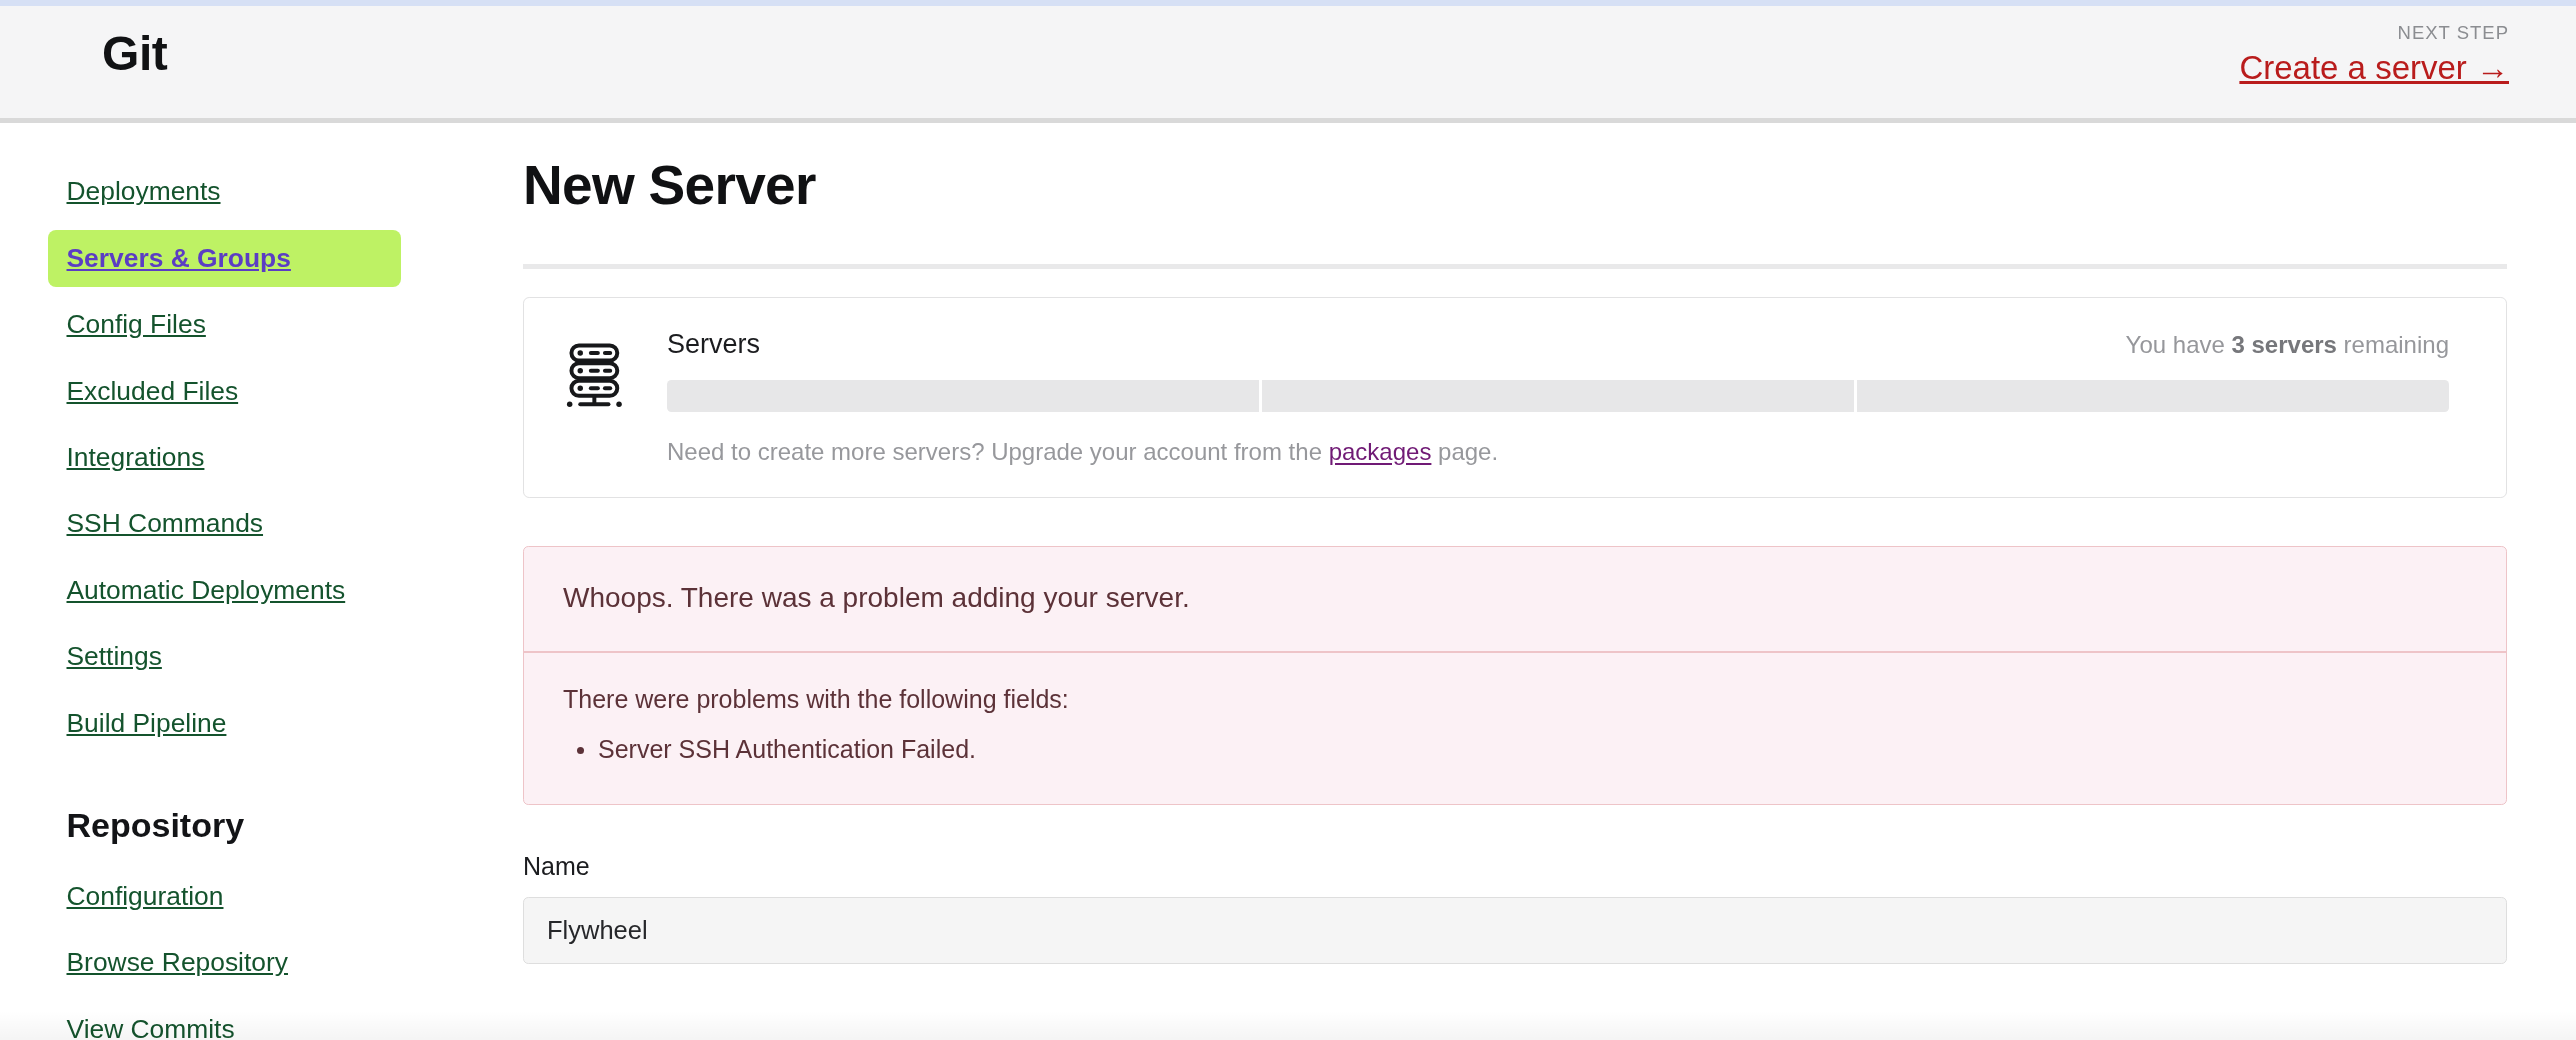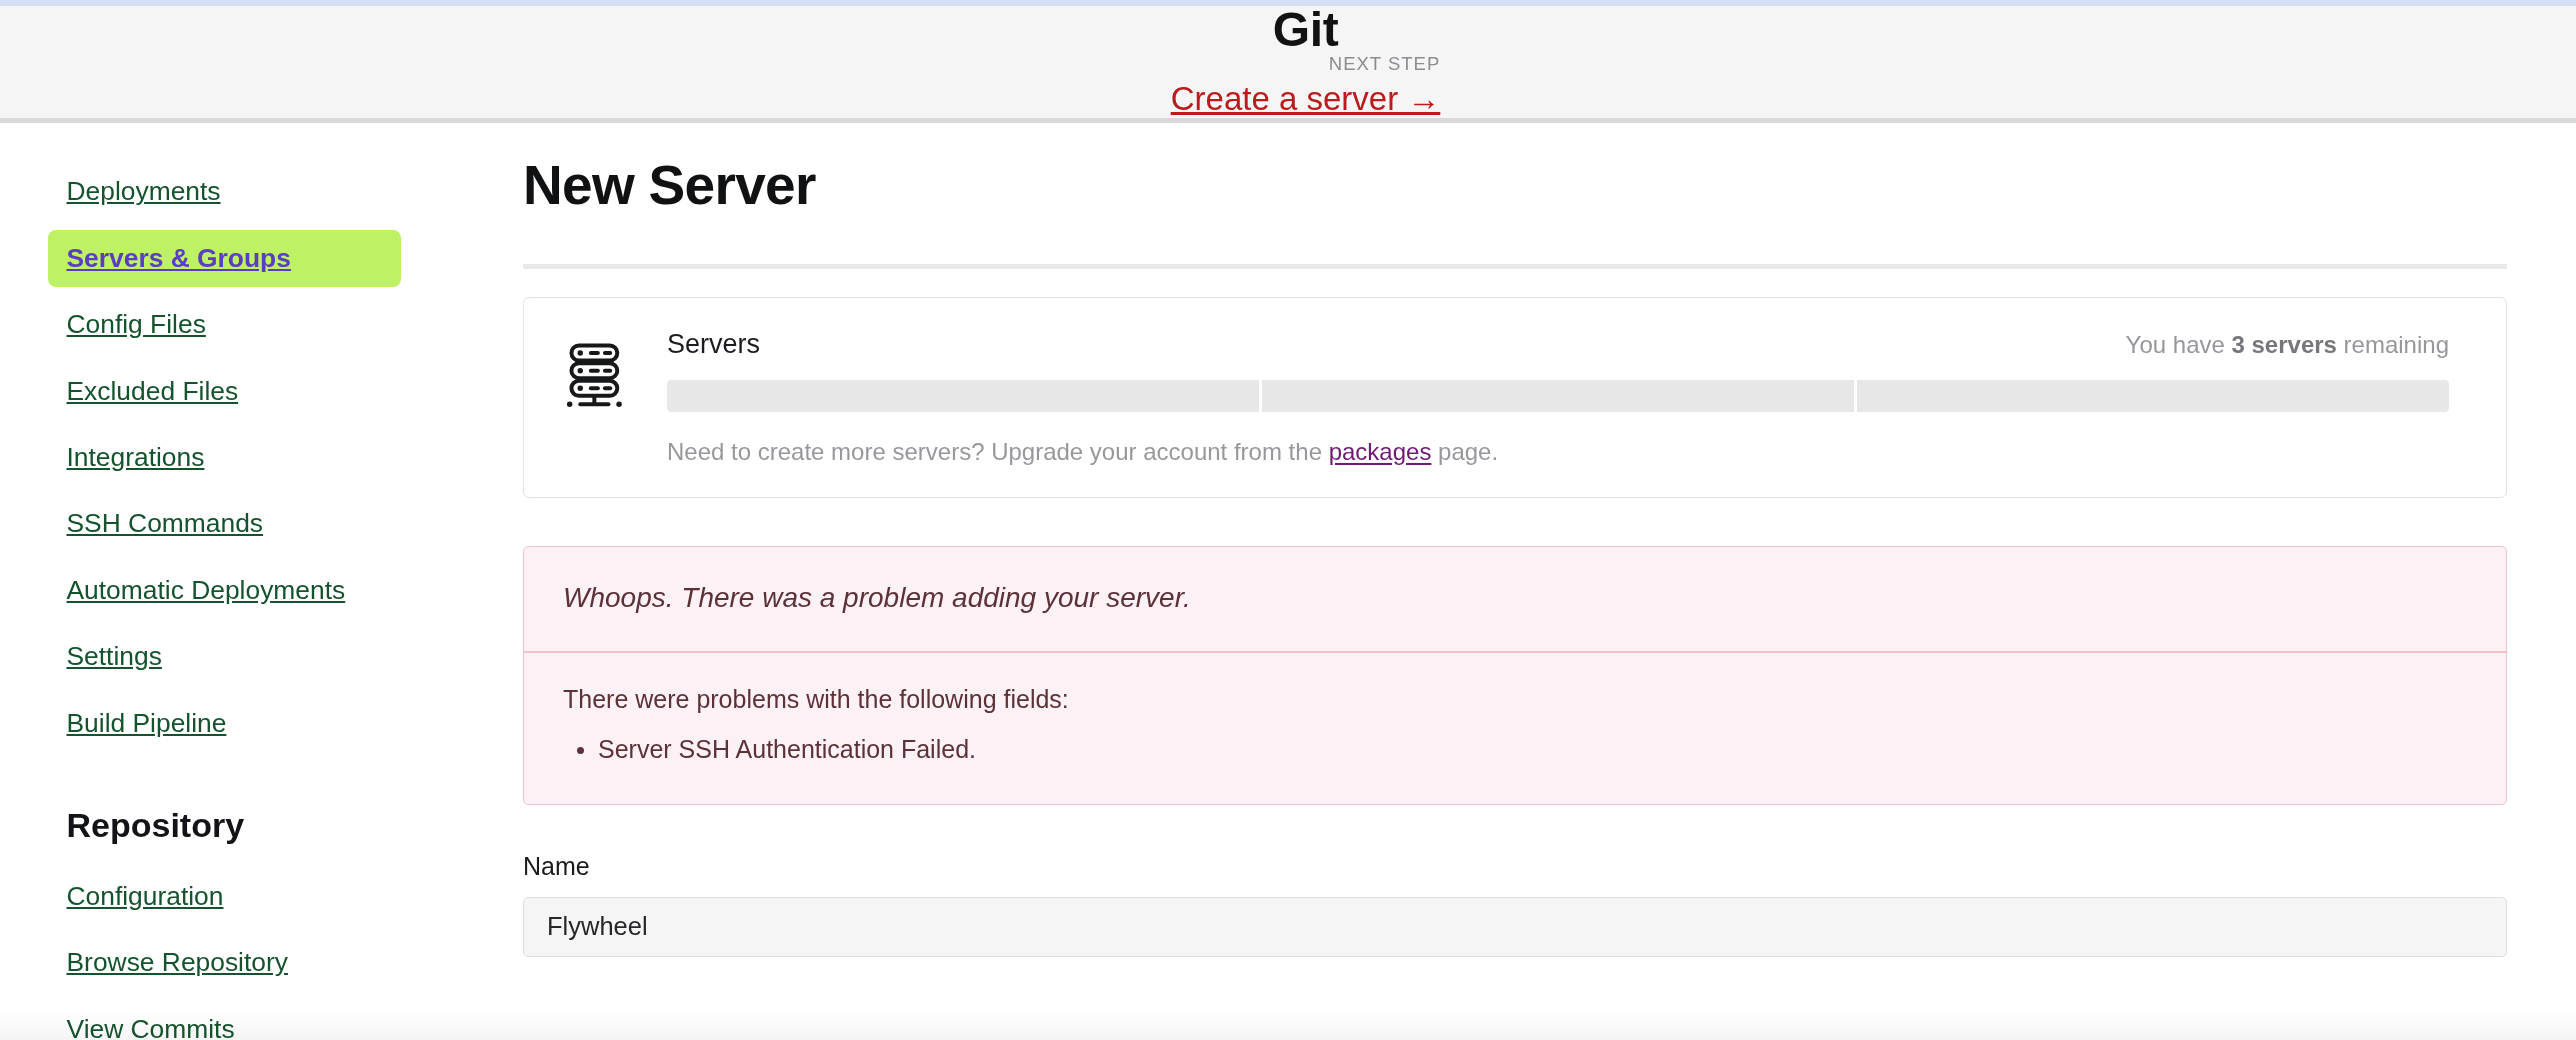--- a/index.html
+++ b/index.html
@@ -23,21 +23,20 @@
 
   
   .header {
     height: 117px;
     background: #f5f5f6;
     border-bottom: 5.3px solid #d9d9d9;
     display: flex;
     align-items: center;
     justify-content: space-between;
     padding: 0 67px 16px 102px;
-    flex-direction: column;
   }
   .brand {
     font-size: 48px;
     font-weight: 700;
     color: #111214;
     letter-spacing: -0.4px;
     line-height: 1;
   }
   .next-step {
     text-align: right;
@@ -179,21 +178,20 @@
     border-radius: 5.3px;
     background: #fcf1f5;
     overflow: hidden;
   }
   .alert-head {
     padding: 33px 39px 35px 39px;
     font-size: 28px;
     color: #5c3238;
     line-height: 1.3;
     border-bottom: 2.6px solid #eec4c8;
-    font-style: italic;
   }
   .alert-body {
     padding: 30px 39px 37px 39px;
   }
   .alert-body-title {
     font-size: 25px;
     color: #5c3238;
     line-height: 1.35;
   }
   .alert-list {
@@ -222,21 +220,21 @@
   .field { margin-top: 46px; }
   .field-label {
     font-size: 25px;
     color: #1b1c1f;
     display: block;
     margin-bottom: 16px;
     line-height: 1.2;
   }
   .field-input {
     width: 100%;
-    height: 60px;
+    height: 67px;
     background: #f5f5f5;
     border: 1.8px solid #dedede;
     border-radius: 5.3px;
     font-size: 25.5px;
     color: #26272a;
     font-family: "Liberation Sans", sans-serif;
     padding: 0 23px;
     outline: none;
   }
 

